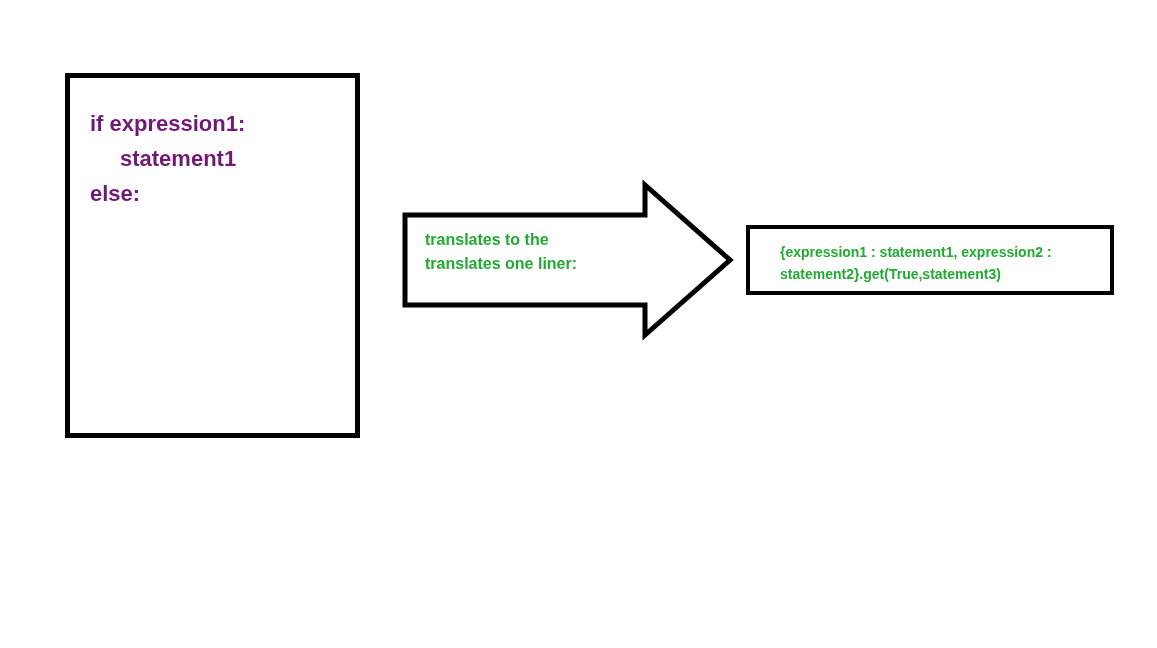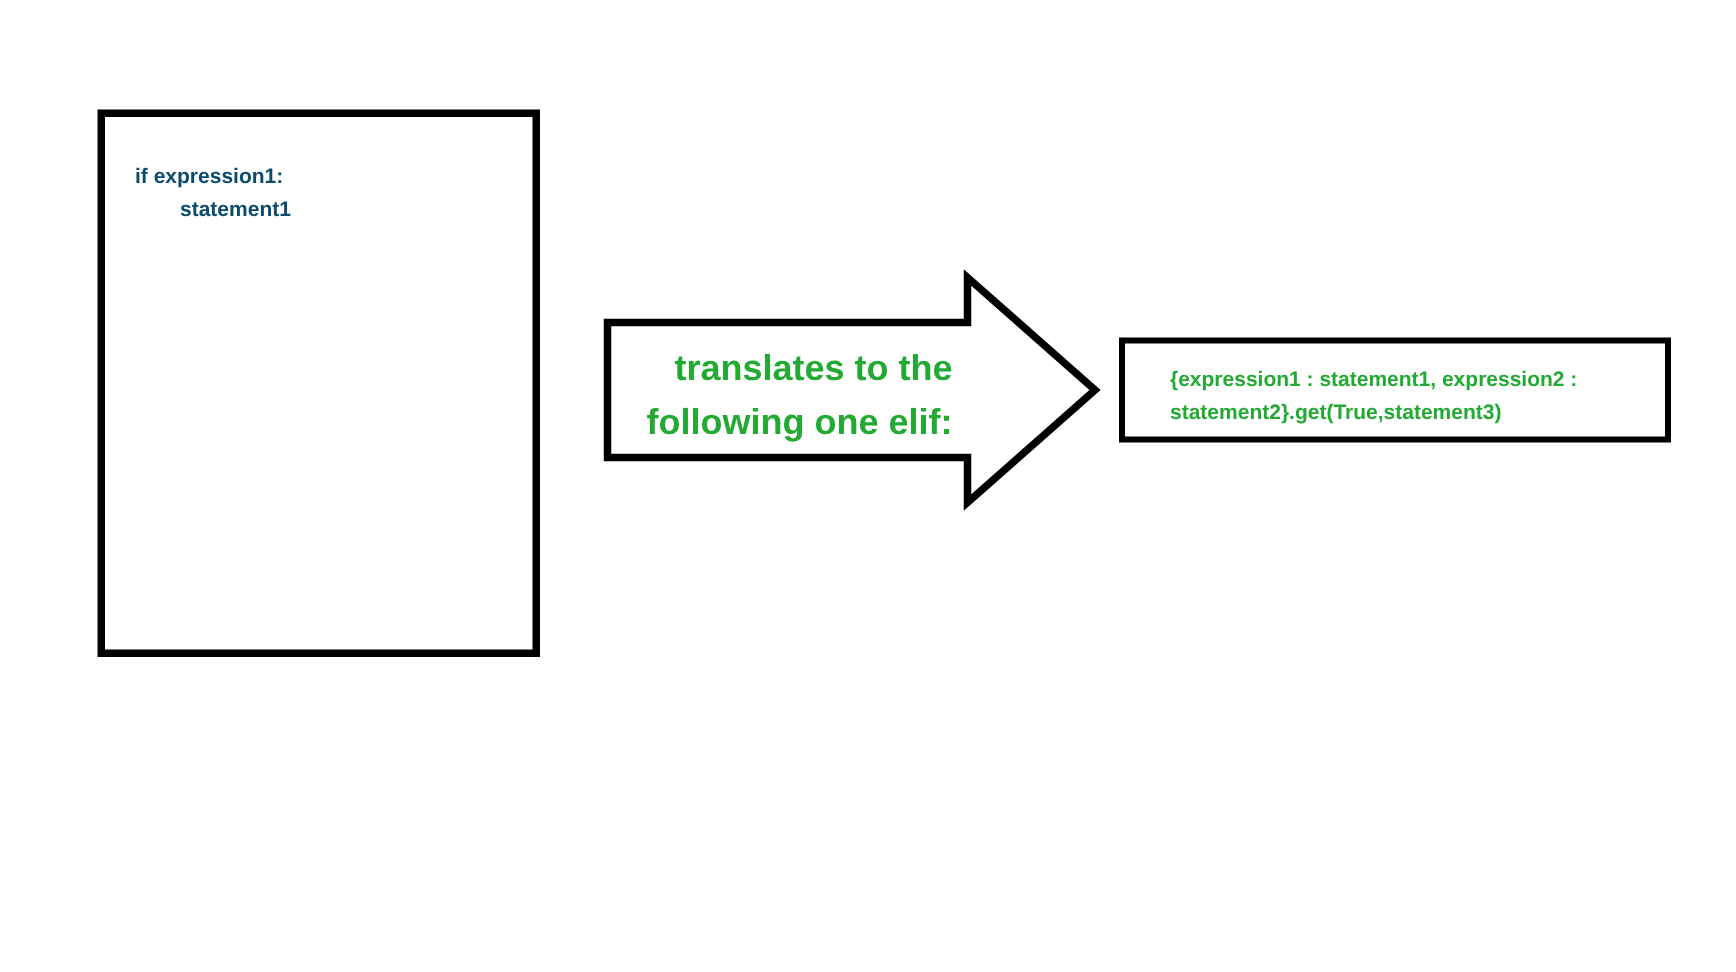--- a/index.html
+++ b/index.html
@@ -17,22 +17,22 @@
     .box-left {
       position: absolute;
       left: 65px;
       top: 73px;
       width: 295px;
       height: 365px;
       border: 5px solid #000000;
       padding: 28px 20px;
     }
     .code-block {
-      color: #0c4a6e;
-      font-size: 14px;
+      color: #701a75;
+      font-size: 22px;
       font-weight: bold;
       line-height: 1.6;
     }
     .indent {
       padding-left: 30px;
     }
     .arrow-container {
       position: absolute;
       left: 395px;
       top: 175px;
@@ -42,25 +42,24 @@
     .arrow-svg {
       position: absolute;
       left: 0;
       top: 0;
     }
     .arrow-text {
       position: absolute;
       left: 30px;
       top: 53px;
       color: #22aa33;
-      font-size: 24px;
+      font-size: 16px;
       font-weight: bold;
       line-height: 1.5;
       width: 210px;
-      text-align: right;
     }
     .box-right {
       position: absolute;
       left: 746px;
       top: 225px;
       width: 368px;
       height: 70px;
       border: 4px solid #000000;
       padding: 12px 30px;
     }
@@ -71,30 +70,31 @@
       line-height: 1.6;
     }
   </style>
 </head>
 <body>
 
 <div class="box-left">
   <div class="code-block">
     <div>if expression1:</div>
     <div class="indent">statement1</div>
+    <div>else:</div>
   </div>
 </div>
 
 <div class="arrow-container">
   <svg class="arrow-svg" width="340" height="170">
     <polygon points="10,40 250,40 250,10 335,85 250,160 250,130 10,130" fill="#ffffff" stroke="#000000" stroke-width="5"></polygon>
   </svg>
   <div class="arrow-text">
     <div>translates to the</div>
-    <div>following one elif:</div>
+    <div>translates one liner:</div>
   </div>
 </div>
 
 <div class="box-right">
   <div class="right-text">
     <div>{expression1 : statement1, expression2 :</div>
     <div>statement2}.get(True,statement3)</div>
   </div>
 </div>
 

